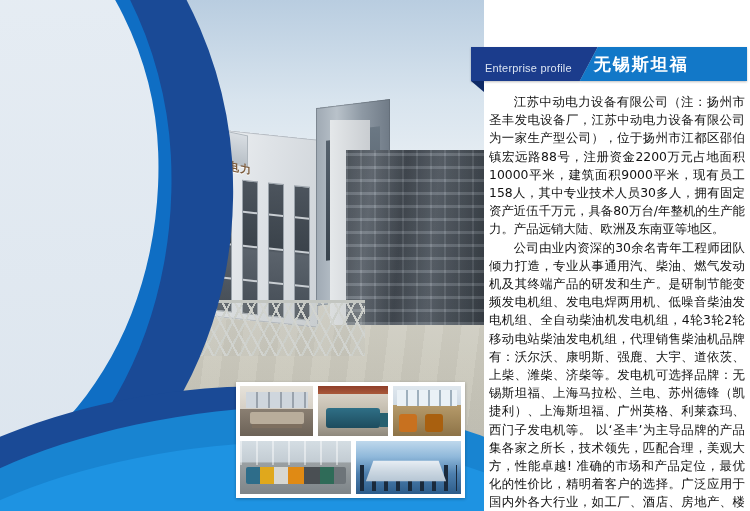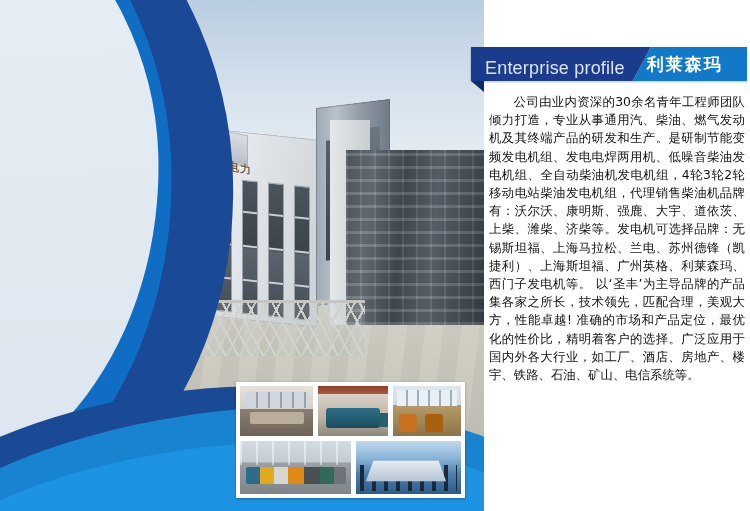--- a/index.html
+++ b/index.html
@@ -211,21 +211,21 @@
   .right-panel{
     position:absolute;left:484px;top:0;width:266px;height:511px;background:#ffffff;
   }
   .ribbon{
     position:absolute;left:-13px;top:47px;height:34px;width:276px;display:flex;
     filter:drop-shadow(0 1px 1px rgba(0,0,0,.25));
   }
   .ribbon-left{
     background:#1b3c8c;color:#dbe4f2;
     display:flex;align-items:center;padding:8px 12px 0 14px;
-    font-size:18px;letter-spacing:.2px;
+    font-size:11px;letter-spacing:.2px;
     clip-path:polygon(0 0,100% 0,calc(100% - 18px) 100%,0 100%);
     padding-right:26px;
   }
   .ribbon-right{
     background:#1278c8;color:#ffffff;flex:1;
     display:flex;align-items:center;padding-left:14px;
     font-size:17px;font-weight:bold;letter-spacing:2px;
     margin-left:-18px;
     clip-path:polygon(18px 0,100% 0,100% 100%,0 100%);
     font-family:"DejaVu Sans","Liberation Sans",sans-serif;
@@ -341,23 +341,24 @@
         <div class="ph ph5"></div>
       </div>
     </div>
 
   </div>
 
   <div class="right-panel">
 
     <div class="ribbon">
       <div class="ribbon-left">Enterprise profile</div>
-      <div class="ribbon-right">利莱森玛</div>
+      <div class="ribbon-right">无锡斯坦福</div>
     </div>
     <div class="ribbon-tail"></div>
 
     <div class="body-text">
+      <p>江苏中动电力设备有限公司（注：扬州市圣丰发电设备厂，江苏中动电力设备有限公司为一家生产型公司），位于扬州市江都区邵伯镇宏远路88号，注册资金2200万元占地面积10000平米，建筑面积9000平米，现有员工158人，其中专业技术人员30多人，拥有固定资产近伍千万元，具备80万台/年整机的生产能力。产品远销大陆、欧洲及东南亚等地区。</p>
       <p>公司由业内资深的30余名青年工程师团队倾力打造，专业从事通用汽、柴油、燃气发动机及其终端产品的研发和生产。是研制节能变频发电机组、发电电焊两用机、低噪音柴油发电机组、全自动柴油机发电机组，4轮3轮2轮移动电站柴油发电机组，代理销售柴油机品牌有：沃尔沃、康明斯、强鹿、大宇、道依茨、上柴、潍柴、济柴等。发电机可选择品牌：无锡斯坦福、上海马拉松、兰电、苏州德锋（凯捷利）、上海斯坦福、广州英格、利莱森玛、西门子发电机等。 以‘圣丰’为主导品牌的产品集各家之所长，技术领先，匹配合理，美观大方，性能卓越! 准确的市场和产品定位，最优化的性价比，精明着客户的选择。广泛应用于国内外各大行业，如工厂、酒店、房地产、楼宇、铁路、石油、矿山、电信系统等。</p>
     </div>
 
   </div>
 
 </div>
 
 </body></html>

